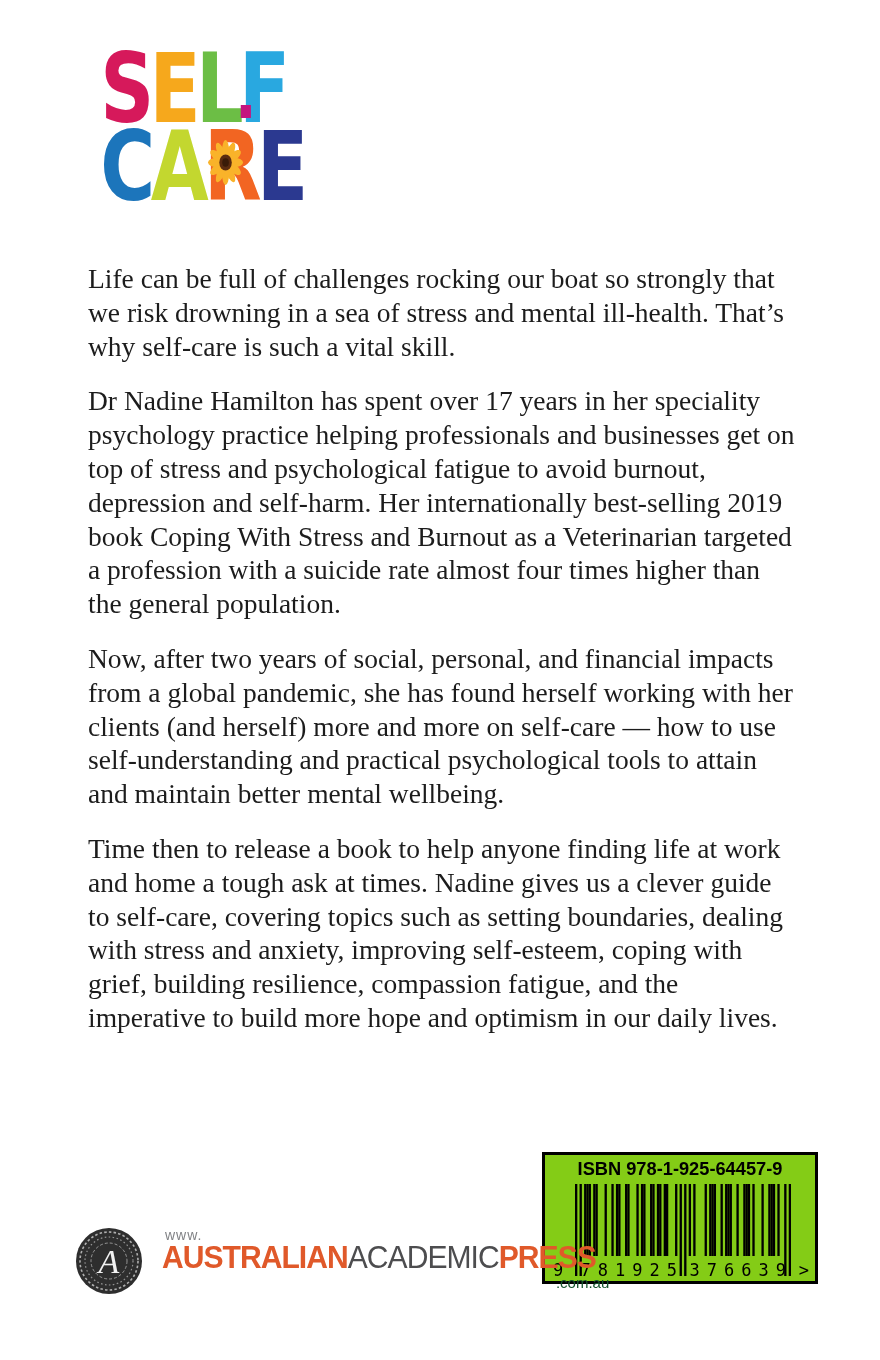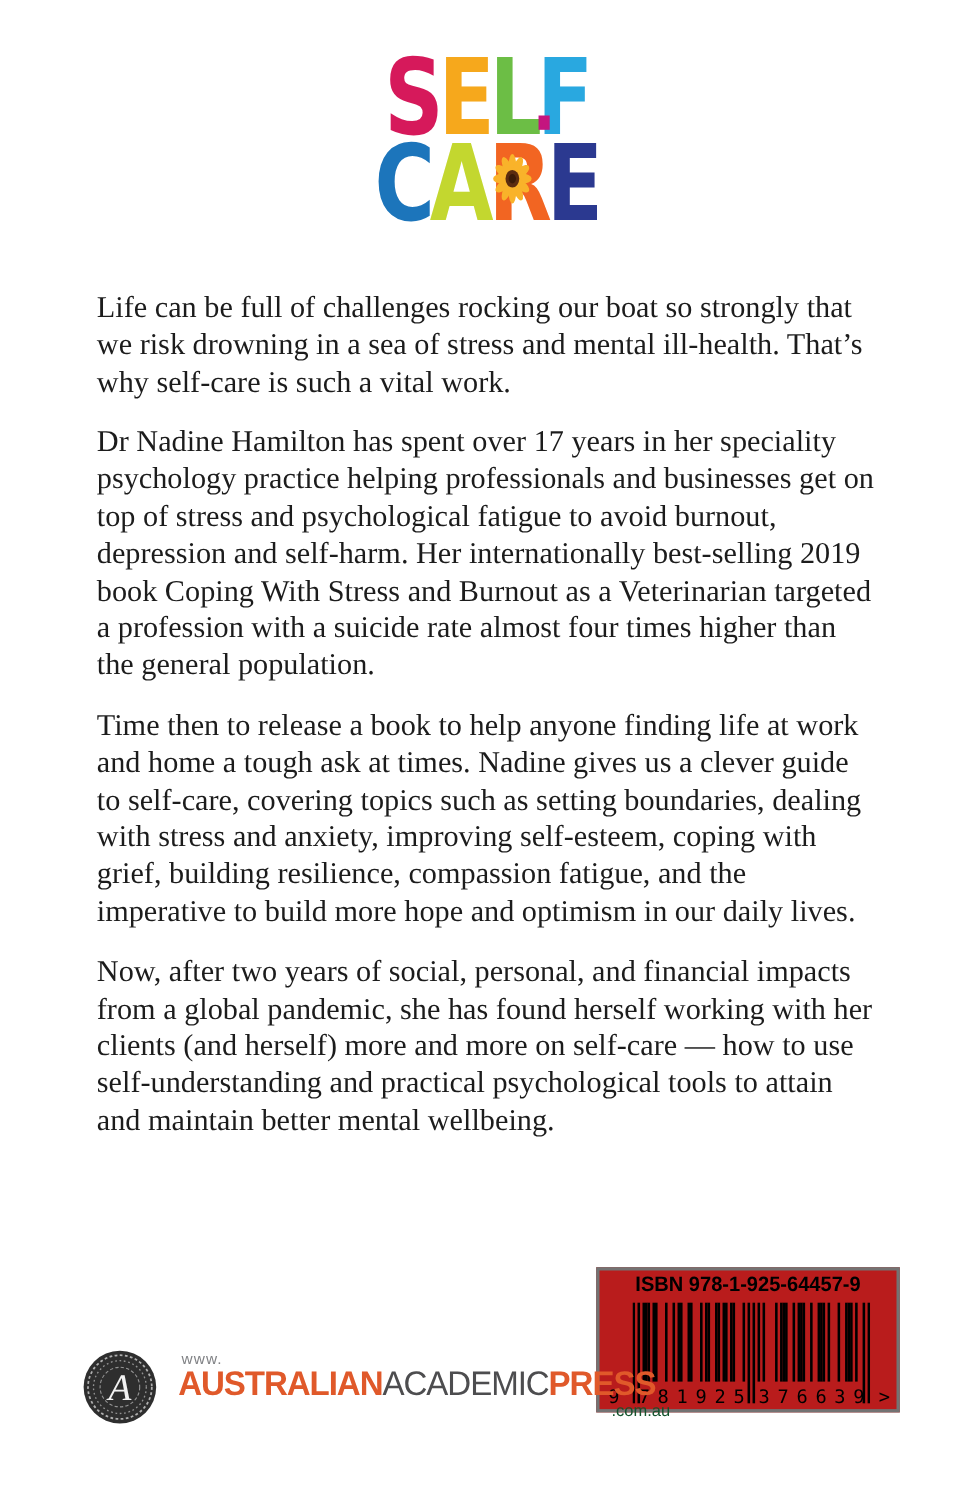--- a/index.html
+++ b/index.html
@@ -1,37 +1,37 @@
 <!DOCTYPE html>
 <html><head>
 <meta charset="utf-8">
 <style>
   html,body{margin:0;padding:0;background:#fff;}
   .cover{position:relative;width:880px;height:1360px;background:#ffffff;overflow:hidden;
          font-family:"Liberation Serif", serif;}
 
   
-  .logo{position:absolute;top:50px;left:4px;right:0;text-align:center;line-height:1;}
+  .logo{position:absolute;top:50px;left:4px;right:0;line-height:1;}
   .logo-line{display:block;font-family:"DejaVu Sans", sans-serif;font-weight:bold;
              font-size:96px;letter-spacing:-6px;transform:scaleX(0.78);transform-origin:50% 0;
              height:78px;line-height:78px;white-space:nowrap;}
   .ltr{display:inline-block;position:relative;}
   .ltr.has-dot::after{content:"";position:absolute;left:2px;bottom:10px;width:13px;height:13px;
                       background:#C4157F;}
   .r-wrap .sunflower{position:absolute;left:4px;top:11px;width:47px;height:47px;}
 
   
   .body-text{position:absolute;top:262px;left:88px;width:708px;color:#1c1c1c;
              font-size:27.5px;line-height:33.8px;text-align:left;}
   .body-text p{margin:0 0 21px 0;}
   .body-text .it{}
 
   
   .barcode{position:absolute;left:542px;top:1152px;width:276px;height:132px;
-           border:3px solid #737373;background:#b91c1c;box-sizing:border-box;}
+           border:3px solid #000000;background:#84cc16;box-sizing:border-box;}
   .isbn-label{position:absolute;top:3px;left:0;right:0;text-align:center;
               font-family:"Liberation Sans", sans-serif;font-weight:bold;font-size:19px;
               color:#000;transform:scaleX(.96);}
   .bars{position:absolute;left:30px;top:29px;width:216px;height:92px;}
   .bc-digits{position:absolute;left:8px;right:6px;bottom:1px;display:flex;align-items:flex-end;
              font-family:"DejaVu Sans Mono", monospace;font-size:17px;color:#000;}
   .bc-d-first{width:22px;}
   .bc-group{flex:1;text-align:right;letter-spacing:7px;}
   .bc-arrow{width:16px;text-align:right;letter-spacing:0;}
 
@@ -71,24 +71,24 @@
                 <ellipse rx="4.2" ry="10" cy="-11" transform="rotate(300)"></ellipse>
                 <ellipse rx="4.2" ry="10" cy="-11" transform="rotate(330)"></ellipse>
               </g>
               <circle r="7.5" fill="#5B2C10"></circle>
               <circle r="4" fill="#3A1B08"></circle>
             </svg></span><span class="ltr" style="color: rgb(43, 57, 144);">E</span>
     </div>
   </div>
 
   <div class="body-text">
-    <p>Life can be full of challenges rocking our boat so strongly that we risk drowning in a sea of stress and mental ill-health. That’s why self-care is such a vital work.</p>
+    <p>Life can be full of challenges rocking our boat so strongly that we risk drowning in a sea of stress and mental ill-health. That’s why self-care is such a vital skill.</p>
     <p><span>Dr Nadine Hamilton has spent over 17 years in her speciality psychology practice helping professionals and businesses get on top of stress and psychological fatigue to avoid burnout, depression and self-harm. Her internationally best-selling 2019 book </span><span class="it">Coping With Stress and Burnout as a Veterinarian</span><span> targeted a profession with a suicide rate almost four times higher than the general population.</span></p>
+    <p>Now, after two years of social, personal, and financial impacts from a global pandemic, she has found herself working with her clients (and herself) more and more on self-care — how to use self-understanding and practical psychological tools to attain and maintain better mental wellbeing.</p>
     <p>Time then to release a book to help anyone finding life at work and home a tough ask at times. Nadine gives us a clever guide to self-care, covering topics such as setting boundaries, dealing with stress and anxiety, improving self-esteem, coping with grief, building resilience, compassion fatigue, and the imperative to build more hope and optimism in our daily lives.</p>
-    <p>Now, after two years of social, personal, and financial impacts from a global pandemic, she has found herself working with her clients (and herself) more and more on self-care — how to use self-understanding and practical psychological tools to attain and maintain better mental wellbeing.</p>
   </div>
 
   <div class="barcode">
     <div class="isbn-label">ISBN 978-1-925-64457-9</div>
     <svg class="bars" id="bars-svg" viewBox="0 0 95 92" preserveAspectRatio="none">
         <rect x="0" y="0" width="1.02" height="92" fill="#000"></rect>
         <rect x="2" y="0" width="1.02" height="92" fill="#000"></rect>
         <rect x="4" y="0" width="1.02" height="72" fill="#000"></rect>
         <rect x="5" y="0" width="1.02" height="72" fill="#000"></rect>
         <rect x="6" y="0" width="1.02" height="72" fill="#000"></rect>

